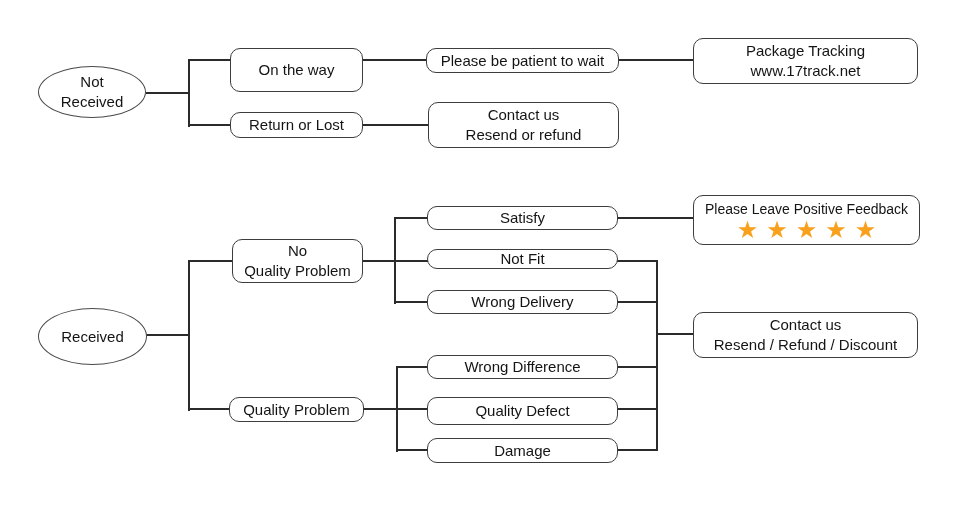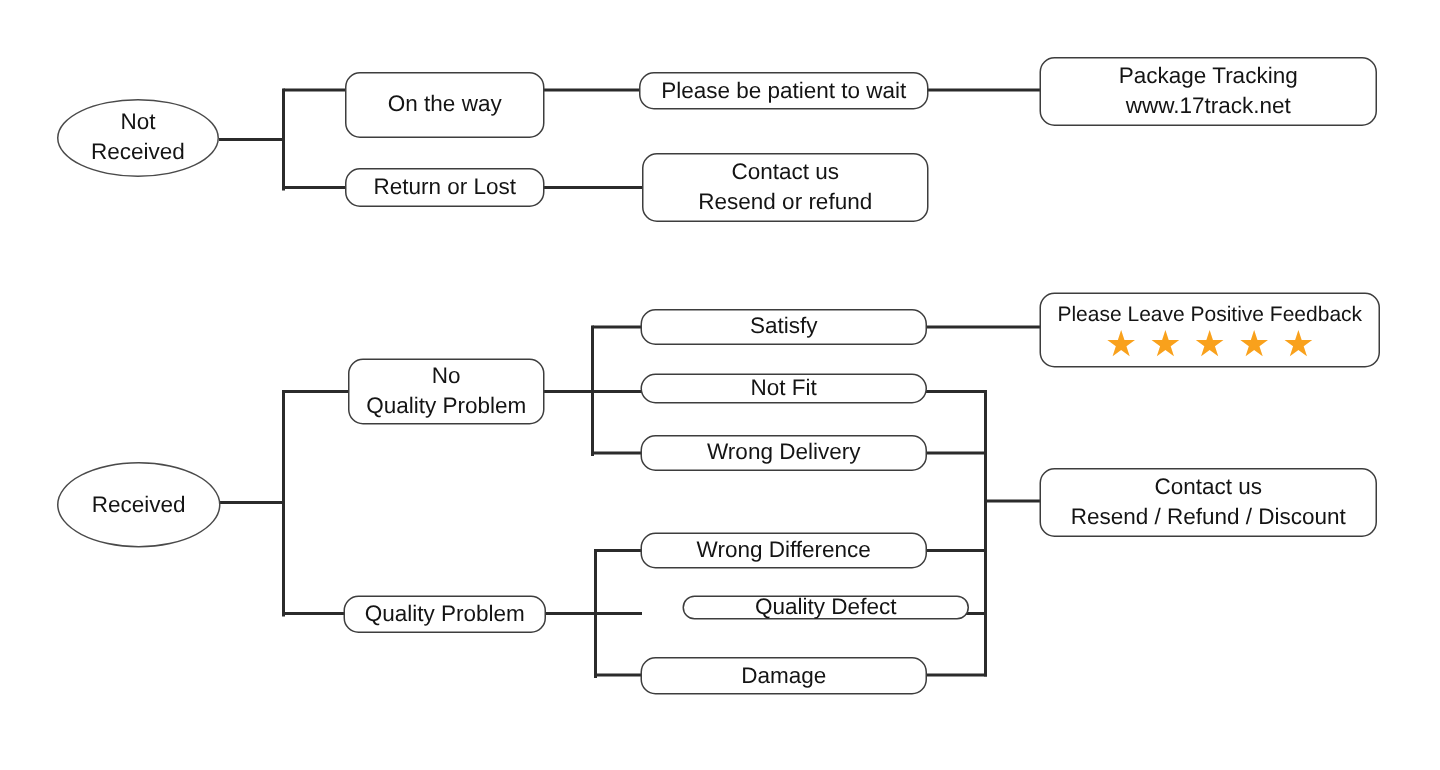--- a/index.html
+++ b/index.html
@@ -122,20 +122,20 @@
   </div>
 
   <div class="node" style="left:427px;top:249px;width:191px;height:20px;">Not Fit</div>
 
   <div class="node" style="left:427px;top:290px;width:191px;height:24px;">Wrong Delivery</div>
 
   <div class="node" style="left:229px;top:397px;width:135px;height:25px;">Quality Problem</div>
 
   <div class="node" style="left:427px;top:355px;width:191px;height:24px;">Wrong Difference</div>
 
-  <div class="node" style="left:427px;top:397px;width:191px;height:16px;margin-left:28px;">Quality Defect</div>
+  <div class="node" style="left:427px;top:397px;width:191px;height:28px;">Quality Defect</div>
 
   <div class="node" style="left:427px;top:438px;width:191px;height:25px;">Damage</div>
 
   <div class="node" style="left:693px;top:312px;width:225px;height:46px;">Contact us
 Resend / Refund / Discount</div>
 
 </div>
 
 </body></html>

